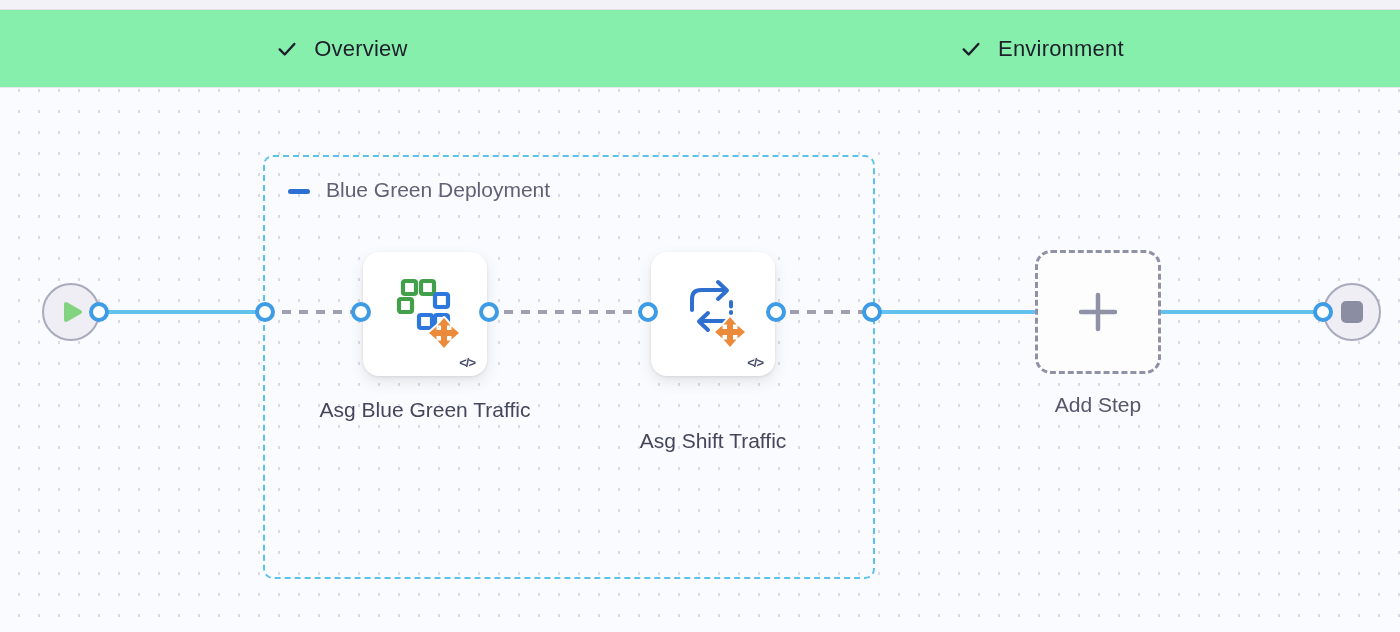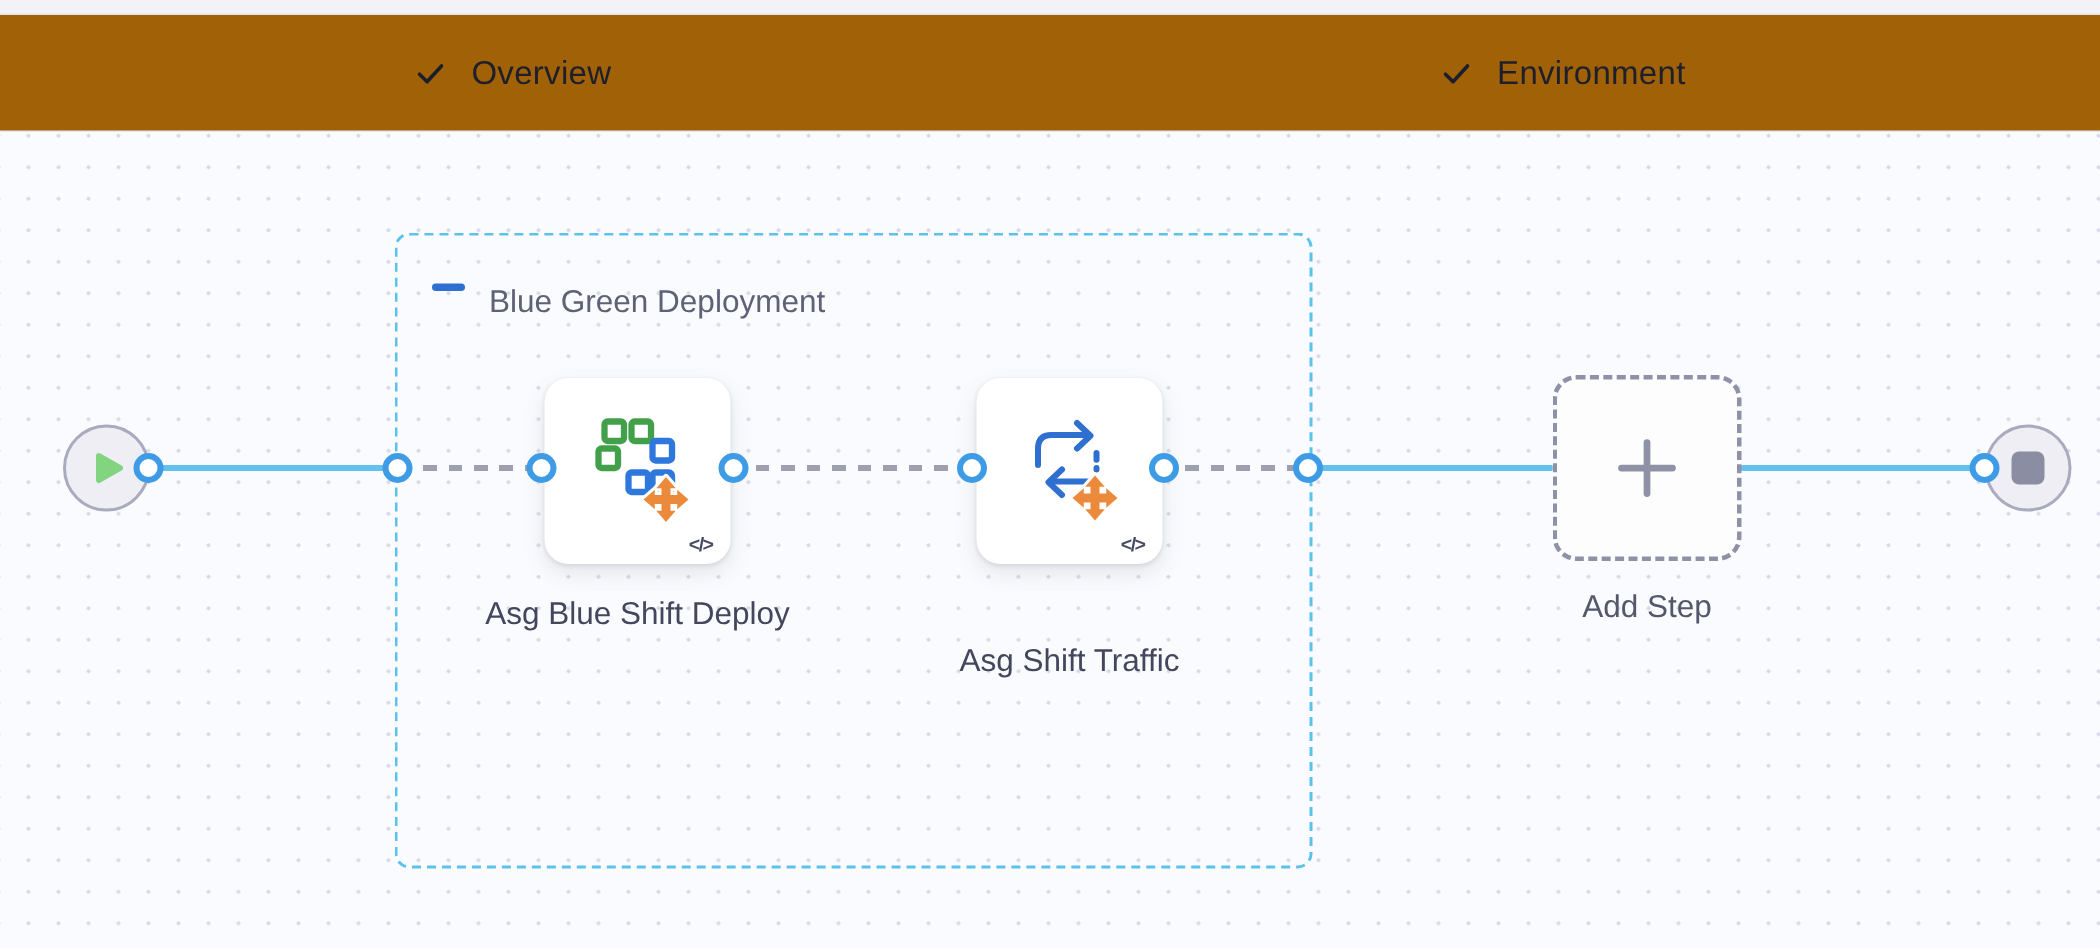--- a/index.html
+++ b/index.html
@@ -2,21 +2,21 @@
 <html><head>
 <meta charset="utf-8">
 <style>
   * { margin:0; padding:0; box-sizing:border-box; }
   html,body { width:1400px; height:632px; overflow:hidden; font-family:"Liberation Sans", sans-serif; }
   .screen { position:relative; width:1400px; height:632px; background:#fafbfe; }
 
   
   .topstrip { height:10px; background:#f2f2f7; border-bottom:1px solid #e0e0e8; }
   .tabbar {
-    position:relative; height:78px; background:#a16207;
+    position:relative; height:78px; background:#86efac;
     border-bottom:1px solid #e7e7ee;
     display:flex; align-items:center; justify-content:space-around; padding:0 0;
   }
   .tab { position:relative; display:flex; align-items:center; gap:16px; height:100%; cursor:pointer; }
   .tab .check { width:22px; height:22px; flex:0 0 auto; }
   .tab .lbl { font-size:22px; color:#1e1f2b; font-weight:500; letter-spacing:.2px; }
   .tab.active .lbl { font-weight:700; }
   .tab .underline {
     position:absolute; left:50%; transform:translateX(-50%); bottom:-4px;
     width:238px; height:7px; background:#2e6fd2; border-radius:6px 6px 0 0;
@@ -48,21 +48,21 @@
 
   .groupbox {
     position:absolute; left:263px; top:67px; width:612px; height:424px;
     border:2px dashed #5cc2ec; border-radius:10px;
   }
   .group-minus {
     position:absolute; left:23px; top:32px; width:22px; height:5px;
     border-radius:3px; background:#2e6fd2; cursor:pointer;
   }
   .group-label {
-    position:absolute; left:61px; top:21px; font-size:21px; color:#5f6175;margin-top:12px;
+    position:absolute; left:61px; top:21px; font-size:21px; color:#5f6175;
   }
 
   .stepcard {
     position:absolute; top:164px; width:124px; height:124px; background:#ffffff;
     border-radius:16px; cursor:pointer;
     box-shadow:0 1px 3px rgba(40,41,61,.10), 0 6px 14px rgba(96,97,112,.14);
   }
   .stepcard .icon { position:absolute; left:50%; top:24px; transform:translateX(-50%); }
   .stepcard .codebadge {
     position:absolute; right:12px; bottom:6px; font-size:13px; font-weight:700;
@@ -191,18 +191,18 @@
 
     <span class="port" style="left:89px;"></span>
     <span class="port" style="left:255px;"></span>
     <span class="port" style="left:351px;"></span>
     <span class="port" style="left:479px;"></span>
     <span class="port" style="left:638px;"></span>
     <span class="port" style="left:766px;"></span>
     <span class="port" style="left:862px;"></span>
     <span class="port" style="left:1313px;"></span>
 
-    <div class="steplabel" style="left:315px; width:220px;">Asg Blue Shift Deploy</div>
+    <div class="steplabel" style="left:315px; width:220px;">Asg Blue Green Traffic</div>
     <div class="steplabel" style="left:593px; width:240px;margin-top:31px;">Asg Shift Traffic</div>
     <div class="addlabel">Add Step</div>
 
   </div>
 </div>
 
 </body></html>

